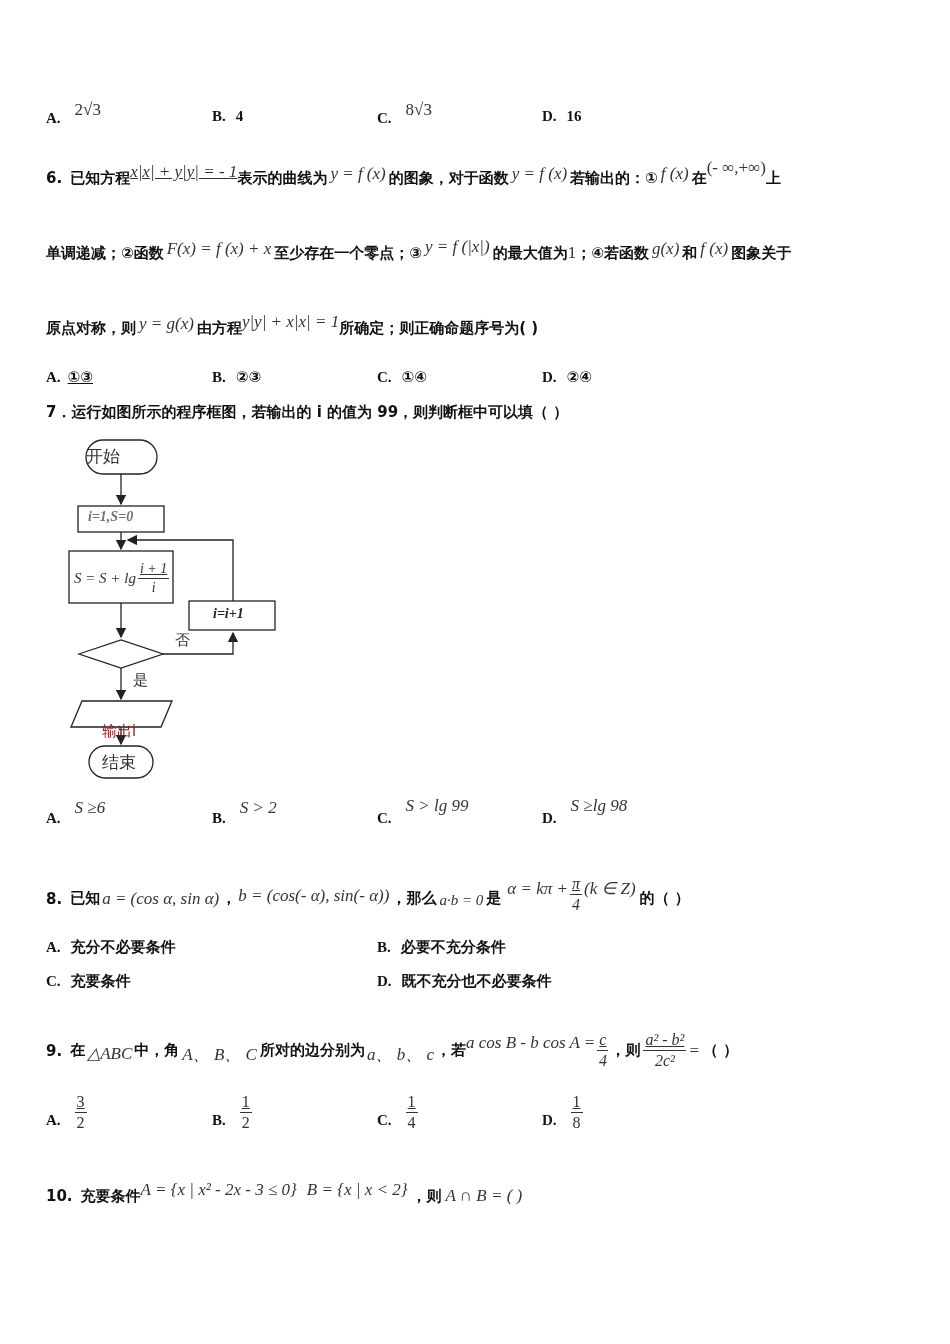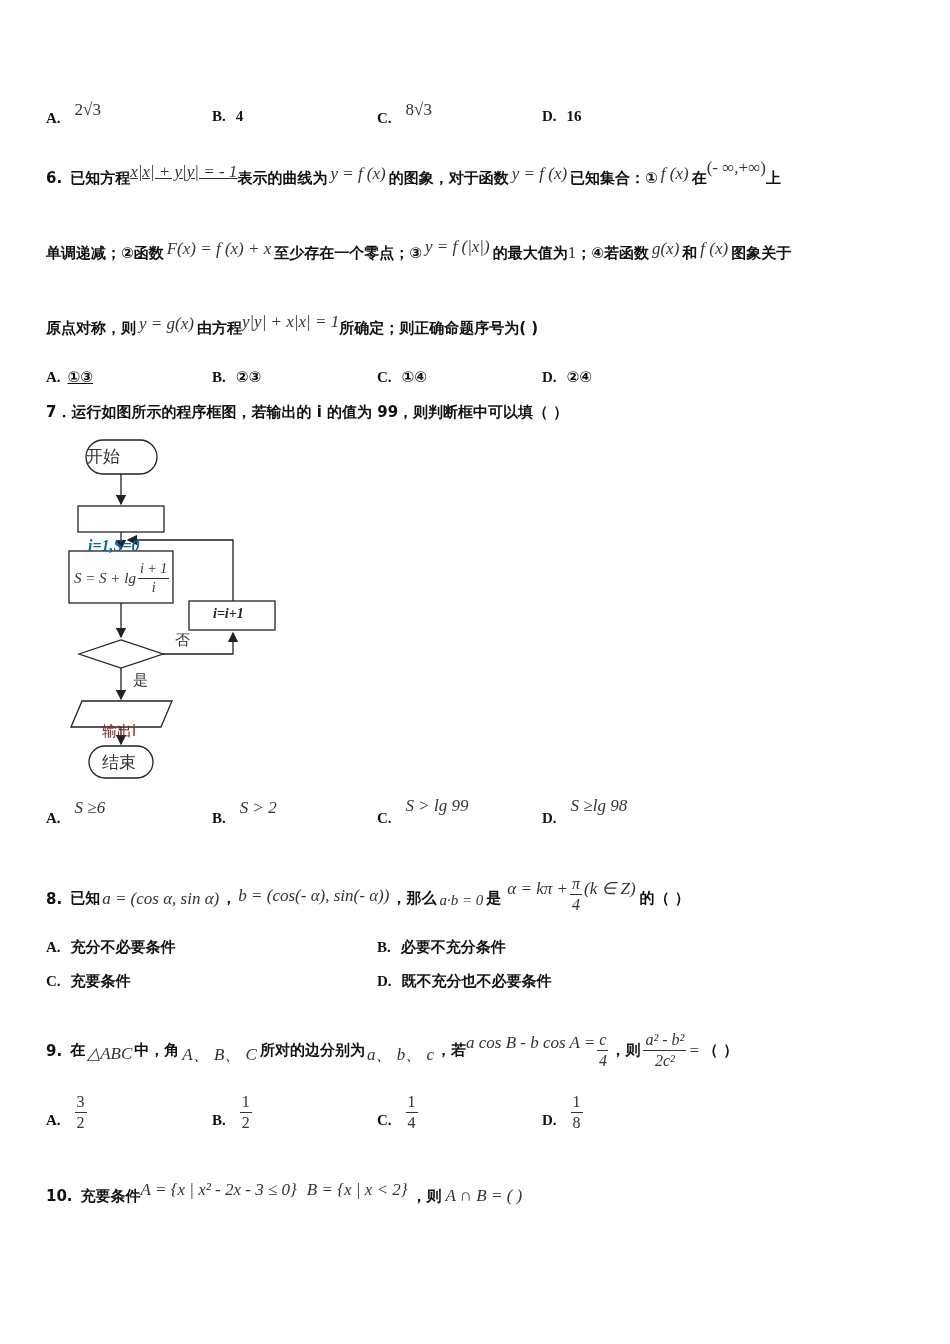--- a/index.html
+++ b/index.html
@@ -6,21 +6,21 @@
   body { width: 950px; height: 1344px; position: relative; overflow: hidden; color: #111;
          font-family: "DejaVu Sans", sans-serif; }
   .abs { position: absolute; white-space: nowrap; }
   .cn { font-family: "DejaVu Sans", sans-serif; font-weight: bold; font-size: 15px; }
   .lbl { font-family: "Liberation Serif", serif; font-weight: bold; font-size: 15px; }
   .m { font-family: "Liberation Serif", serif; font-size: 17px; font-weight: normal; color: #333; }
   .mi { font-family: "Liberation Serif", serif; font-style: italic; font-size: 17px; color: #333; }
   .row { position: absolute; display: flex; align-items: baseline; white-space: nowrap; }
   .frac { display: inline-flex; flex-direction: column; align-items: center; vertical-align: middle;
           font-family: "Liberation Serif", serif; font-size: 16px; color: #333; line-height: 20px; }
-  .frac .num { border-bottom: 1px solid #333; padding: 0 2px; }
+  .frac .num { border-bottom: 1px solid #333; padding: 0 2px; text-decoration: underline; }
 </style>
 </head>
 <body>
 
 <div>
   <div class="row" style="left:46px; top:108px;">
     <span class="lbl">A.</span>
     <span class="m" style="margin-left:14px; position:relative; top:-8px;">2√3</span>
   </div>
   <div class="row" style="left:212px; top:108px;">
@@ -39,21 +39,21 @@
 
 <div>
   <div class="row" style="left:46px; top:168px;">
     <span class="cn">6.</span>
     <span class="cn" style="margin-left:8px;">已知方程</span>
     <span class="mi" style="position:relative; top:-6px;text-decoration:underline;">x|x| + y|y| = - 1</span>
     <span class="cn">表示的曲线为</span>
     <span class="mi" style="margin:0 3px; position:relative; top:-4px;">y = f (x)</span>
     <span class="cn">的图象，对于函数</span>
     <span class="mi" style="margin:0 3px; position:relative; top:-4px;">y = f (x)</span>
-    <span class="cn">已知集合：①</span>
+    <span class="cn">若输出的：①</span>
     <span class="mi" style="margin:0 3px; position:relative; top:-4px;">f (x)</span>
     <span class="cn">在</span>
     <span class="m" style="position:relative; top:-10px;">(- ∞,+∞)</span>
     <span class="cn">上</span>
   </div>
 
   <div class="row" style="left:46px; top:243px;">
     <span class="cn">单调递减；②函数</span>
     <span class="mi" style="margin:0 3px; position:relative; top:-4px;">F(x) = f (x) + x</span>
     <span class="cn">至少存在一个零点；③</span>
@@ -124,21 +124,21 @@
       <line x1="61" y1="238" x2="61" y2="269" marker-end="url(#arr)"></line>
 
       <polygon points="22,271 112,271 101,297 11,297"></polygon>
       <line x1="61" y1="297" x2="61" y2="314" marker-end="url(#arr)"></line>
 
       <rect x="29" y="316" width="64" height="32" rx="16" ry="16"></rect>
     </g>
   </svg>
 
   <div class="abs" style="left:86px; top:445px; font-size:17px; font-family:'DejaVu Sans',sans-serif; color:#333;">开始</div>
-  <div class="abs" style="left:88px; top:509px; font-size:16px; font-family:'Liberation Serif',serif; font-weight:bold; font-style:italic; color:#0369a1;margin-top:28px;">i=1,S=0</div>
+  <div class="abs" style="left:88px; top:509px; font-size:14px; font-family:'Liberation Serif',serif; font-weight:bold; font-style:italic; color:#737373;">i=1,S=0</div>
   <div class="row" style="left:74px; top:560px; align-items:center;">
     <span class="mi" style="font-size:15px;">S = S + lg</span>
     <span class="frac" style="font-size:14px; font-style:italic; line-height:18px; margin-left:2px;">
       <span class="num">i + 1</span>
       <span>i</span>
     </span>
   </div>
   <div class="abs" style="left:213px; top:606px; font-size:14px; font-family:'Liberation Serif',serif; font-weight:bold; font-style:italic; color:#222;">i=i+1</div>
   <div class="abs" style="left:175px; top:631px; font-size:15px; color:#333;">否</div>
   <div class="abs" style="left:133px; top:671px; font-size:15px; color:#333;">是</div>

